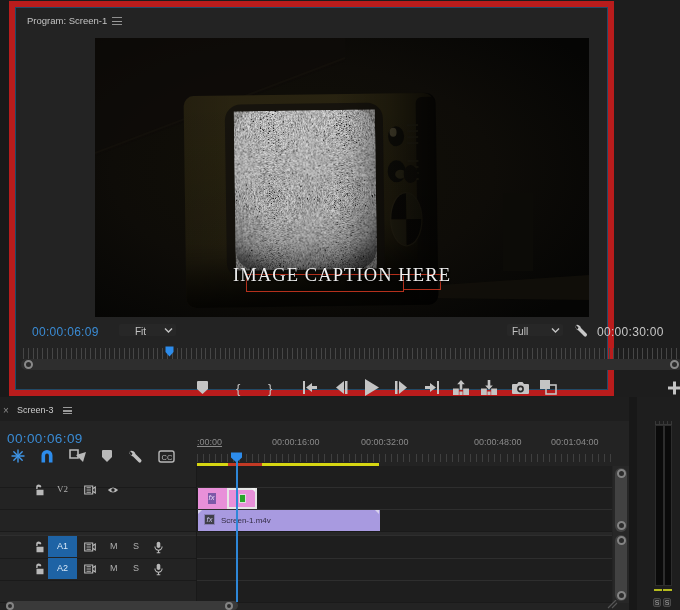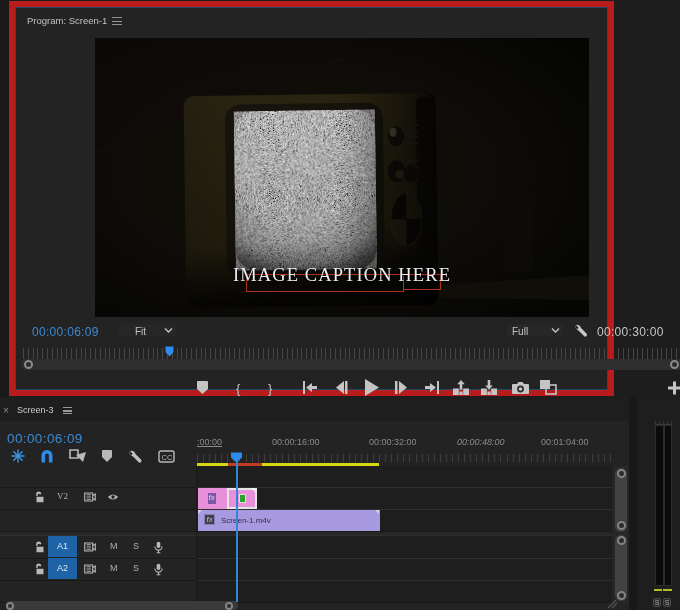--- a/index.html
+++ b/index.html
@@ -243,23 +243,23 @@
     <g>
         <rect x="159" y="4" width="15" height="11" rx="2" fill="none" stroke="#b8b8b8" stroke-width="1.4"></rect>
         <text x="161.5" y="12.6" font-size="7.5" fill="#b8b8b8" font-family="Liberation Sans">CC</text>
       </g>
   </svg>
 
   <div class="abs" id="ruler" style="left:197px;top:26px;width:415px;height:39px;background:#232323;overflow:hidden;">
     <div class="abs" style="left:0;top:14px;width:420px;font-size:9px;color:#8a8a8a;">
       <span class="abs" style="left:0px;text-decoration:underline;">:00:00</span>
       <span class="abs" style="left:75px;">00:00:16:00</span>
-      <span class="abs" style="left:172px;">00:00:32:00</span>
-      <span class="abs" style="left:260px;font-style:italic;">00:00:48:00</span>
-      <span class="abs" style="left:344px;">00:01:04:00</span>
+      <span class="abs" style="left:164px;">00:00:32:00</span>
+      <span class="abs" style="left:277px;">00:00:48:00</span>
+      <span class="abs" style="left:354px;">00:01:04:00</span>
     </div>
     <div class="abs" style="left:0;top:31px;width:415px;height:8px;background:repeating-linear-gradient(to right,#3f3f3f 0,#3f3f3f 1px,transparent 1px,transparent 6.07px);"></div>
   </div>
 
   <div class="abs" style="left:197px;top:66px;width:182px;height:3px;background:#d6d612;"></div>
   <div class="abs" style="left:228px;top:66px;width:34px;height:3px;background:#c33a25;"></div>
 
   <div id="tracks" class="abs" style="left:0;top:69px;width:612px;height:136px;">
 
     <div class="abs" style="left:197px;top:0;width:415px;height:136px;background:#1e1e1e;"></div>
@@ -267,21 +267,21 @@
     <div class="abs" style="left:197px;top:43px;width:415px;height:1px;background:#2e2e2e;"></div>
     <div class="abs" style="left:0;top:21px;width:197px;height:1px;background:#1a1a1a;"></div>
     <div class="abs" style="left:0;top:43px;width:197px;height:1px;background:#1a1a1a;"></div>
     <div class="abs" style="left:0;top:65px;width:612px;height:5px;background:#272727;border-top:1px solid #1a1a1a;border-bottom:1px solid #2e2e2e;"></div>
     <div class="abs" style="left:197px;top:92px;width:415px;height:1px;background:#2e2e2e;"></div>
     <div class="abs" style="left:197px;top:114px;width:415px;height:1px;background:#2e2e2e;"></div>
     <div class="abs" style="left:0;top:92px;width:197px;height:1px;background:#1a1a1a;"></div>
     <div class="abs" style="left:0;top:114px;width:197px;height:1px;background:#1a1a1a;"></div>
     <div class="abs" style="left:0;top:136px;width:612px;height:1px;background:#1a1a1a;"></div>
 
-    <div class="trow" style="top:20px;font-family:Liberation Serif, serif;">
+    <div class="trow" style="top:13px;font-family:Liberation Serif, serif;">
         <svg class="lk" viewBox="0 0 10 12">
           <path class="lkp" d="M1.2,5 V3.2 A2.6,2.6 0 0 1 6.4,3.0 L4.9,3.4 A1.3,1.3 0 0 0 2.6,3.4 V5 Z M1.5,5.8 h7 v5.4 h-7 z"></path>
         </svg>
         <span class="tname">V2</span>
         <svg class="fm" viewBox="0 0 12 10">
           <path class="fmp" d="M0.7,1 h8 v8 h-8 z M2.5,2.8 h4.4 M2.5,5 h4.4 M2.5,7.2 h4.4 M9,3.5 l2.3,-1.5 v6 L9,6.5"></path>
         </svg>
         <svg class="eye" viewBox="0 0 14 9">
           <path d="M1,4.5 Q7,-1.5 13,4.5 Q7,10.5 1,4.5 Z" fill="#b8b8b8"></path>
           <circle cx="7" cy="4.5" r="2" fill="#1f1f1f"></circle>

